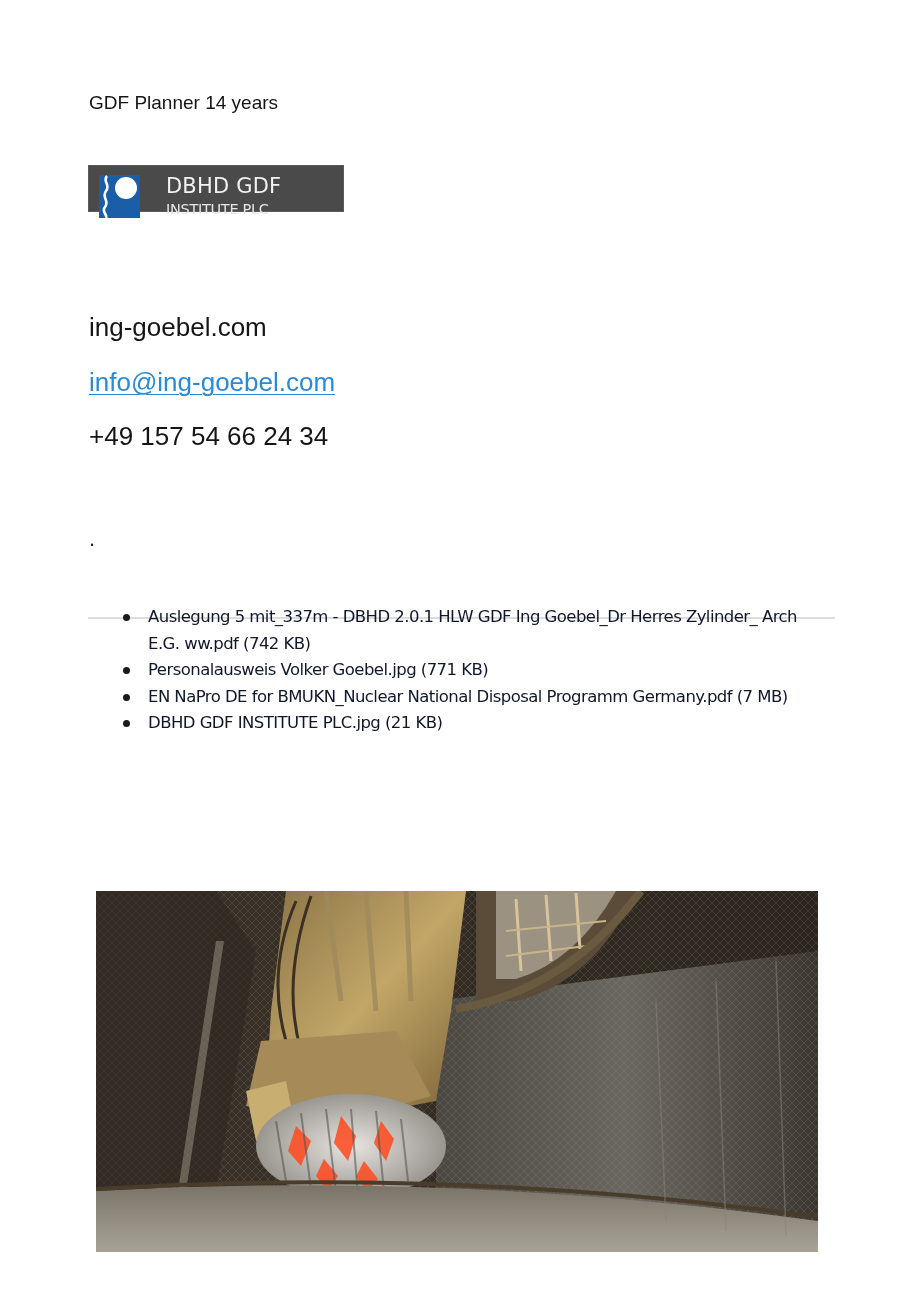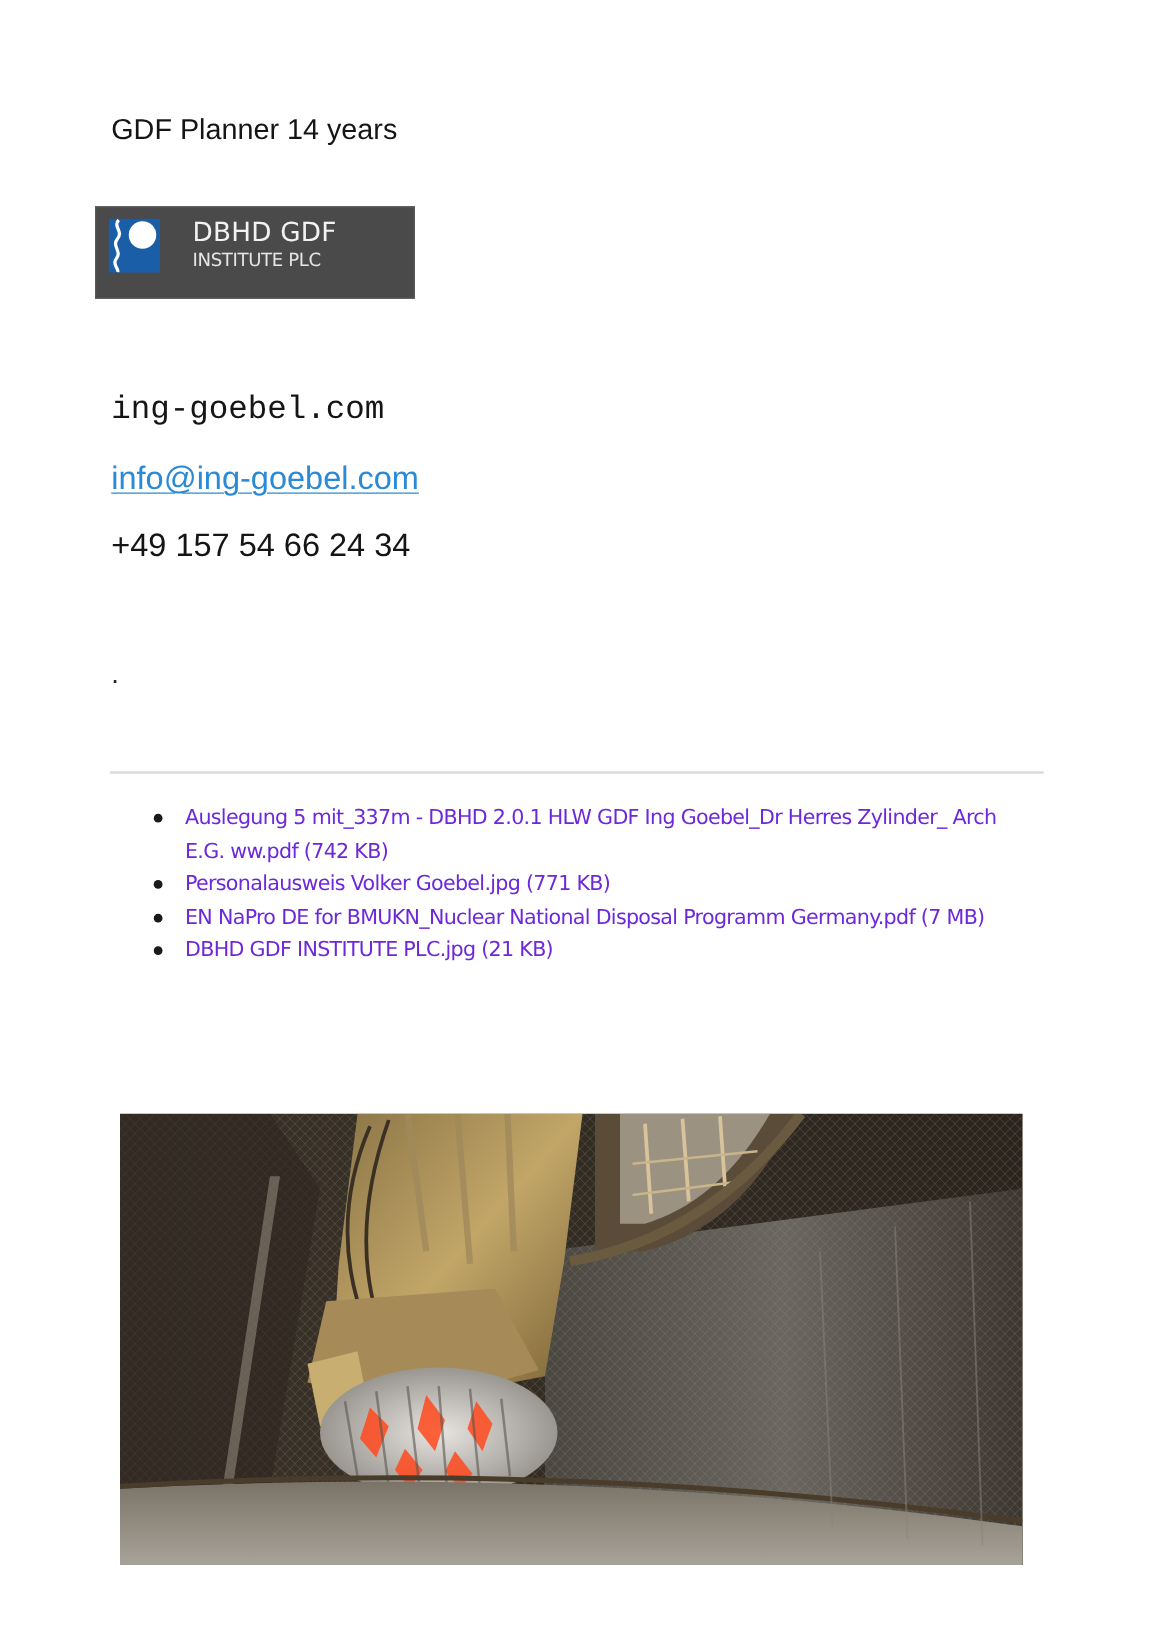--- a/index.html
+++ b/index.html
@@ -12,31 +12,31 @@
       height: 1302px;
       position: relative;
       overflow: hidden;
       font-family: "Liberation Sans", sans-serif;
       color: #111111;
     }
     .title {
       position: absolute;
       left: 89px;
       top: 86px;
-      font-size: 23px;
+      font-size: 19px;
       line-height: 34px;
       color: #151515;
       white-space: nowrap;
     }
     .logo {
       position: absolute;
-      left: 76px;
+      left: 88px;
       top: 165px;
       width: 256px;
-      height: 74px;
+      height: 47px;
       background: #4a4a4a;
       border: 1px solid #5a5a5a;
       box-sizing: border-box;
     }
     .logo-mark {
       position: absolute;
       left: 10px;
       top: 9px;
       width: 41px;
       height: 43px;
@@ -66,21 +66,21 @@
       white-space: nowrap;
       letter-spacing: -0.3px;
     }
     .contact {
       position: absolute;
       left: 89px;
       font-size: 26px;
       line-height: 32px;
       white-space: nowrap;
     }
-    .contact.web { top: 311px; color: #151515; font-family: Liberation Mono, monospace; }
+    .contact.web { top: 311px; color: #151515; }
     .contact.mail { top: 366px; color: #2a8ad6; text-decoration: underline; text-decoration-thickness: 1px; text-underline-offset: 3px; }
     .contact.phone { top: 420px; color: #151515; }
     .dot {
       position: absolute;
       left: 89px;
       top: 528px;
       font-size: 22px;
       line-height: 22px;
       color: #222;
     }
@@ -88,29 +88,29 @@
       position: absolute;
       left: 88px;
       top: 617px;
       width: 747px;
       height: 2px;
       background: #dcdcdc;
     }
     .attachments {
       position: absolute;
       left: 148px;
-      top: 641px;
+      top: 604px;
       width: 680px;
       margin: 0;
       padding: 0;
       list-style: none;
       font-family: "DejaVu Sans", sans-serif;
       font-size: 16.5px;
       line-height: 26.6px;
-      color: #6d28d9;
+      color: #0f172a;
       letter-spacing: -0.55px;
     }
     .attachments li {
       position: relative;
     }
     .attachments li::before {
       content: "";
       position: absolute;
       left: -25px;
       top: 10px;

